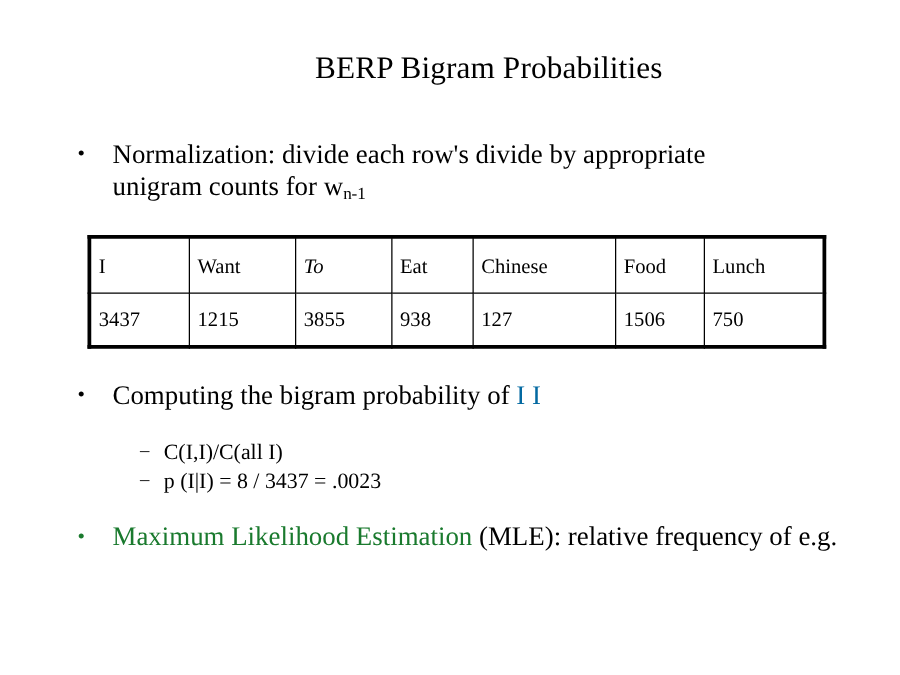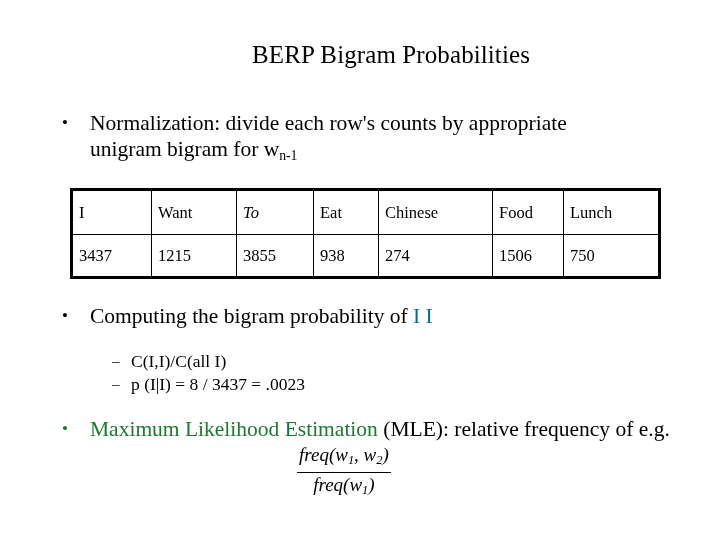--- a/index.html
+++ b/index.html
@@ -151,40 +151,40 @@
 </style>
 </head>
 <body>
 
 <div class="slide">
 
   <div class="slide-title">BERP Bigram Probabilities</div>
 
   <div class="bullet-l1" id="bullet-normalization">
     <span class="marker">•</span>
-    <span class="btext"><span>Normalization:  divide each row's counts by appropriate unigram bigram for w</span><sub>n-1</sub></span>
+    <span class="btext"><span>Normalization:  divide each row's divide by appropriate unigram counts for w</span><sub>n-1</sub></span>
   </div>
 
   <table class="counts-table">
     <tbody>
         <tr>
       <td class="col-i">I</td>
       <td class="col-want">Want</td>
       <td class="col-to">To</td>
       <td class="col-eat">Eat</td>
       <td class="col-chinese">Chinese</td>
       <td class="col-food">Food</td>
       <td class="col-lunch">Lunch</td>
     </tr>
     <tr>
       <td>3437</td>
       <td>1215</td>
       <td>3855</td>
       <td>938</td>
-      <td>274</td>
+      <td>127</td>
       <td>1506</td>
       <td>750</td>
     </tr>
   </tbody>
     </table>
 
   <div class="bullet-l1" id="bullet-computing">
     <span class="marker">•</span>
     <span class="btext"><span>Computing the bigram probability of </span><span class="red">I I</span></span>
   </div>
@@ -197,18 +197,14 @@
   <div class="bullet-l2" id="subbullet-value">
     <span class="marker2">–</span>
     <span class="btext2">p (I|I) = 8 / 3437 = .0023</span>
   </div>
 
   <div class="bullet-l1" id="bullet-mle">
     <span class="marker green">•</span>
     <span class="btext"><span class="green">Maximum Likelihood Estimation</span><span> (MLE): relative frequency of e.g. </span></span>
   </div>
 
-  <div class="formula">
-    <span class="numer"><span>freq(</span><span>w</span><sub>1</sub><span>, w</span><sub>2</sub><span>)</span></span>
-    <span class="denom"><span>freq(</span><span>w</span><sub>1</sub><span>)</span></span>
-  </div>
 
 </div>
 
 </body></html>

